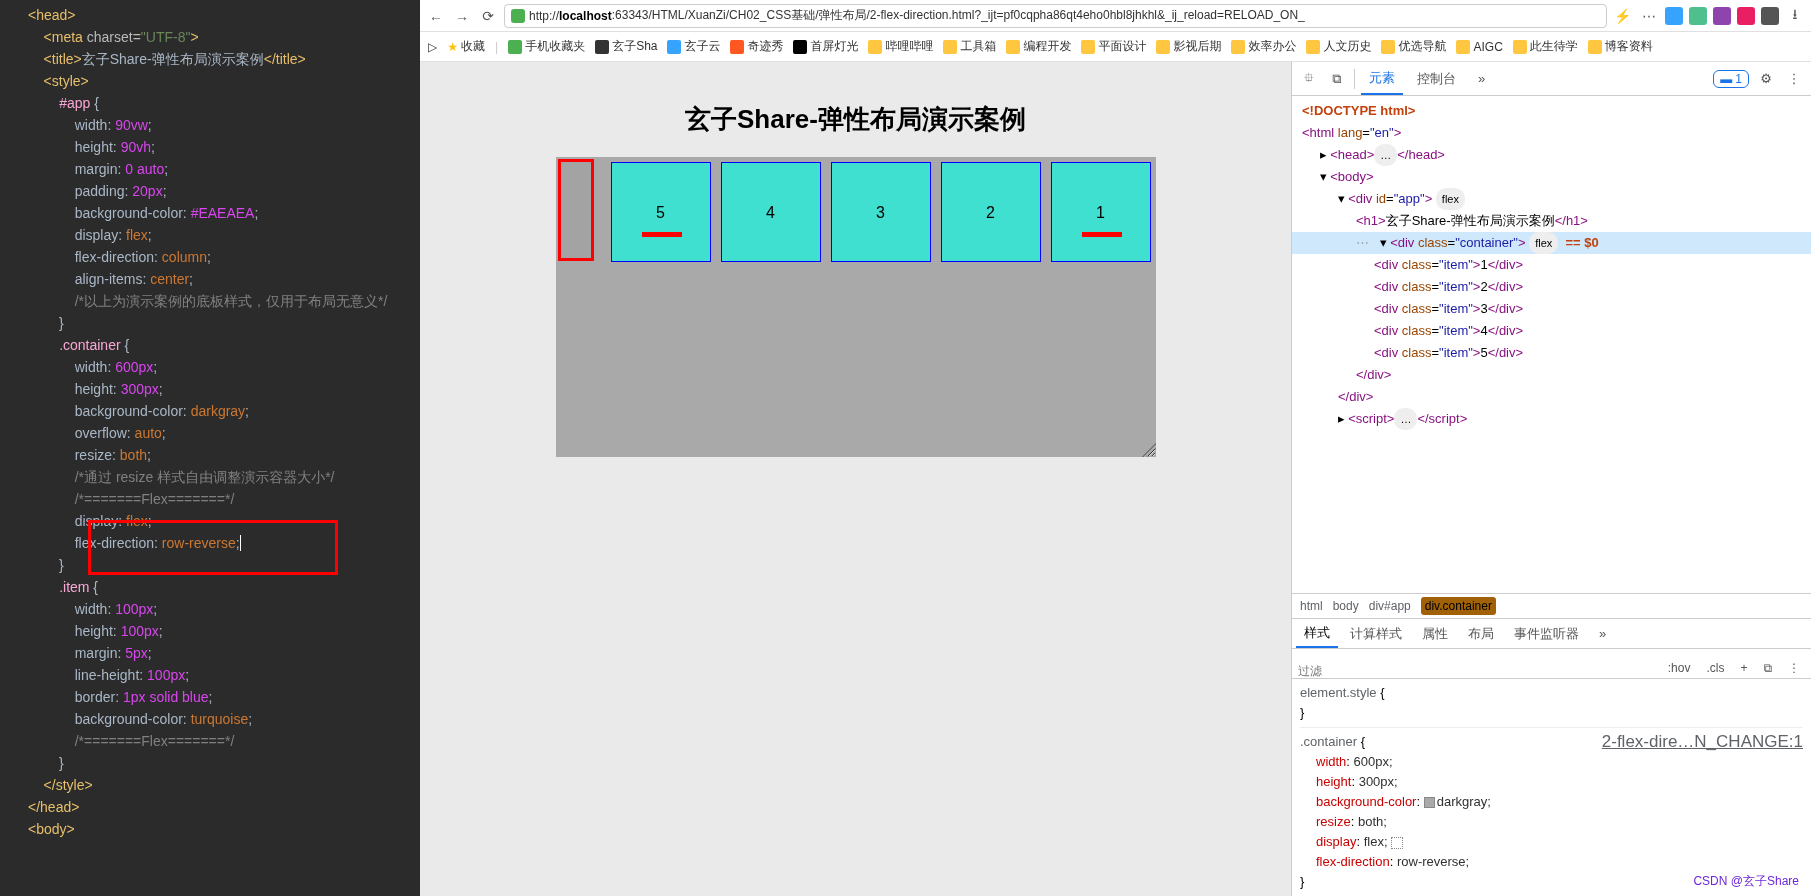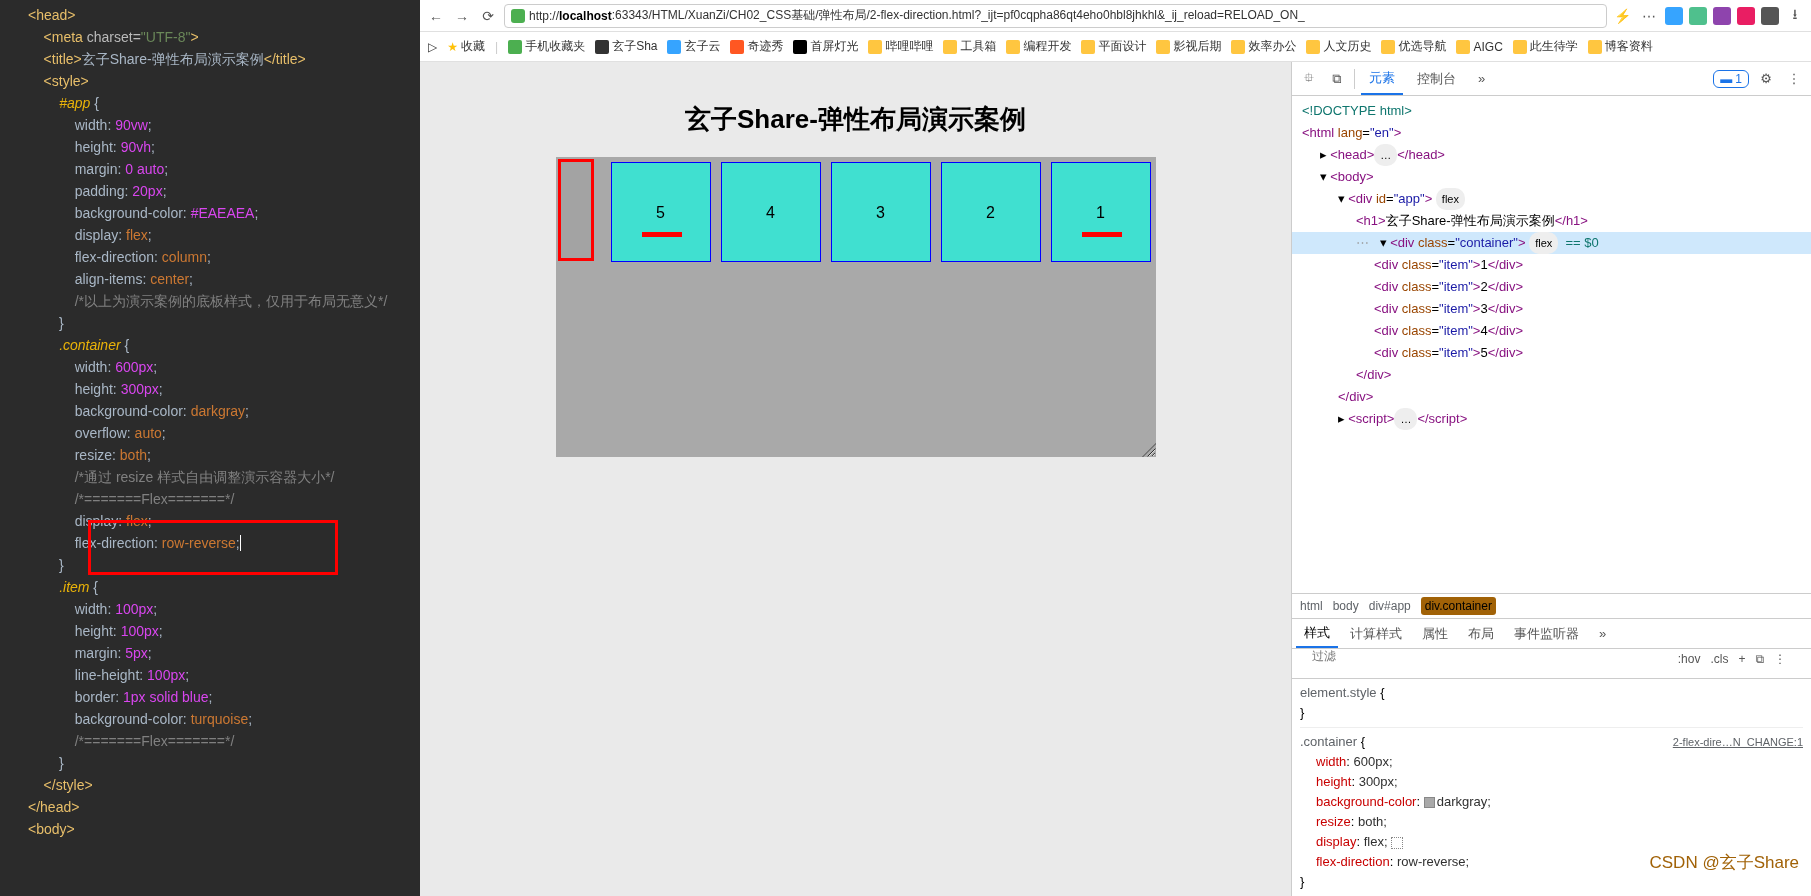--- a/index.html
+++ b/index.html
@@ -4,21 +4,21 @@
 <style>
 * { margin: 0; padding: 0; box-sizing: border-box; font-family: "Microsoft YaHei", Arial, sans-serif; }
 body { display: flex; width: 1811px; height: 896px; overflow: hidden; background: #fff; }
 
 
 .editor { width: 420px; background: #2b2b2b; color: #a9b7c6; font-family: Consolas, monospace; font-size: 14px; line-height: 22px; padding: 4px 0 4px 28px; overflow: hidden; }
 .editor .line { white-space: pre; }
 .tag { color: #e8bf6a; }
 .attr { color: #bababa; }
 .str { color: #6a8759; }
-.sel { color: #eab308; font-style: italic; }
+.sel { color: #f9a8d4; }
 .prop { color: #a9b7c6; }
 .num { color: #d946ef; }
 .kw { color: #cc7832; }
 .comment { color: #808080; }
 .cursor { border-right: 1px solid #fff; animation: blink 1s step-end infinite; }
 @keyframes blink { 50% { border-color: transparent; } }
 .redbox { position: absolute; border: 3px solid #ff0000; pointer-events: none; }
 
 
 .right { flex: 1; display: flex; flex-direction: column; }
@@ -58,46 +58,46 @@
 .dt-tabs .tab.active { color: #1a73e8; border-bottom: 2px solid #1a73e8; }
 .dt-tabs .badge { display:flex;align-items:center;gap:3px;border:1px solid #1a73e8;border-radius:6px;padding:1px 6px;color:#1a73e8;font-size:12px;}
 .dt-tabs .spacer { flex: 1; }
 
 .dom-tree { flex: 1; overflow: hidden; padding: 4px 0; font-family: Consolas, monospace; font-size: 13px; line-height: 22px; }
 .dom-tree .dl { white-space: pre; padding-left: 10px; }
 .dt-tag { color: #881280; }
 .dt-attr { color: #994500; }
 .dt-str { color: #1a1aa6; }
 .dt-text { color: #000; }
-.dt-gray { color: #0f766e; }
+.dt-gray { color: #c2410c; font-weight: bold; }
 .dom-tree .pill { background: #eee; border-radius: 10px; padding: 0 6px; font-size: 11px; display: inline-block; }
 .dom-tree .sel-row { background: #cfe8fc; }
 .dom-tree .row-icons{display:inline-block;width:24px;color:#999;}
 
 .breadcrumb { height: 26px; border-top: 1px solid #ccc; border-bottom: 1px solid #ccc; display: flex; align-items: center; padding: 0 8px; gap: 10px; font-size: 12px; color: #5f6368; }
 .breadcrumb .active { color: #000; background:#a16207;padding:2px 4px;border-radius:3px; }
 
 .styles-tabs { height: 30px; border-bottom: 1px solid #ccc; display: flex; align-items: center; padding: 0 4px; gap: 4px; font-size: 13px; }
 .styles-tabs .tab { padding: 0 8px; height: 100%; display: flex; align-items: center; color: #555; }
 .styles-tabs .tab.active { color: #000; border-bottom: 2px solid #1a73e8; }
 
-.filter-row { height: 30px; border-bottom: 1px solid #ccc; display: flex; align-items: flex-start; padding: 0 20px; }
+.filter-row { height: 30px; border-bottom: 1px solid #ccc; display: flex; align-items: flex-end; padding: 0 6px; gap: 6px; }
 .filter-row input { flex: 1; border: none; outline: none; font-size: 12px; color: #999; }
 .filter-row .btn { font-size: 12px; color: #555; padding: 2px 4px; border:1px solid transparent;}
 
 .styles-pane { flex: 0 0 auto; padding: 4px 8px; font-family: Consolas, monospace; font-size: 13px; line-height: 20px; }
 .styles-pane .rule-sel { color: #5f6368; }
 .styles-pane .brace { color: #000; }
 .styles-pane .css-prop { color: #c80000; }
 .styles-pane .css-val { color: #303030; }
-.styles-pane .link { float: right; color: #5f6368; text-decoration: underline; font-size: 11px; text-align: center; }
+.styles-pane .link { float: right; color: #5f6368; text-decoration: underline; font-size: 17px; text-align: center; }
 .swatch { display: inline-block; width: 11px; height: 11px; border: 1px solid #888; vertical-align: middle; margin-right: 2px; }
 .flex-ico{display:inline-block;width:12px;height:12px;border:1px dotted #888;vertical-align:middle;}
 
-.watermark{position:absolute;right:12px;bottom:22px;font-size:17px;color:#a16207;}
+.watermark{position:absolute;right:12px;bottom:6px;font-size:12px;color:#6d28d9;}
 </style>
 </head>
 <body>
 
 <div class="editor" id="editor">
     <div class="line"><span class="tag">&lt;head&gt;</span></div>
     <div class="line">    <span class="tag">&lt;meta</span> <span class="attr">charset=</span><span class="str">"UTF-8"</span><span class="tag">&gt;</span></div>
     <div class="line">    <span class="tag">&lt;title&gt;</span>玄子Share-弹性布局演示案例<span class="tag">&lt;/title&gt;</span></div>
     <div class="line">    <span class="tag">&lt;style&gt;</span></div>
     <div class="line">        <span class="sel">#app</span> {</div>

